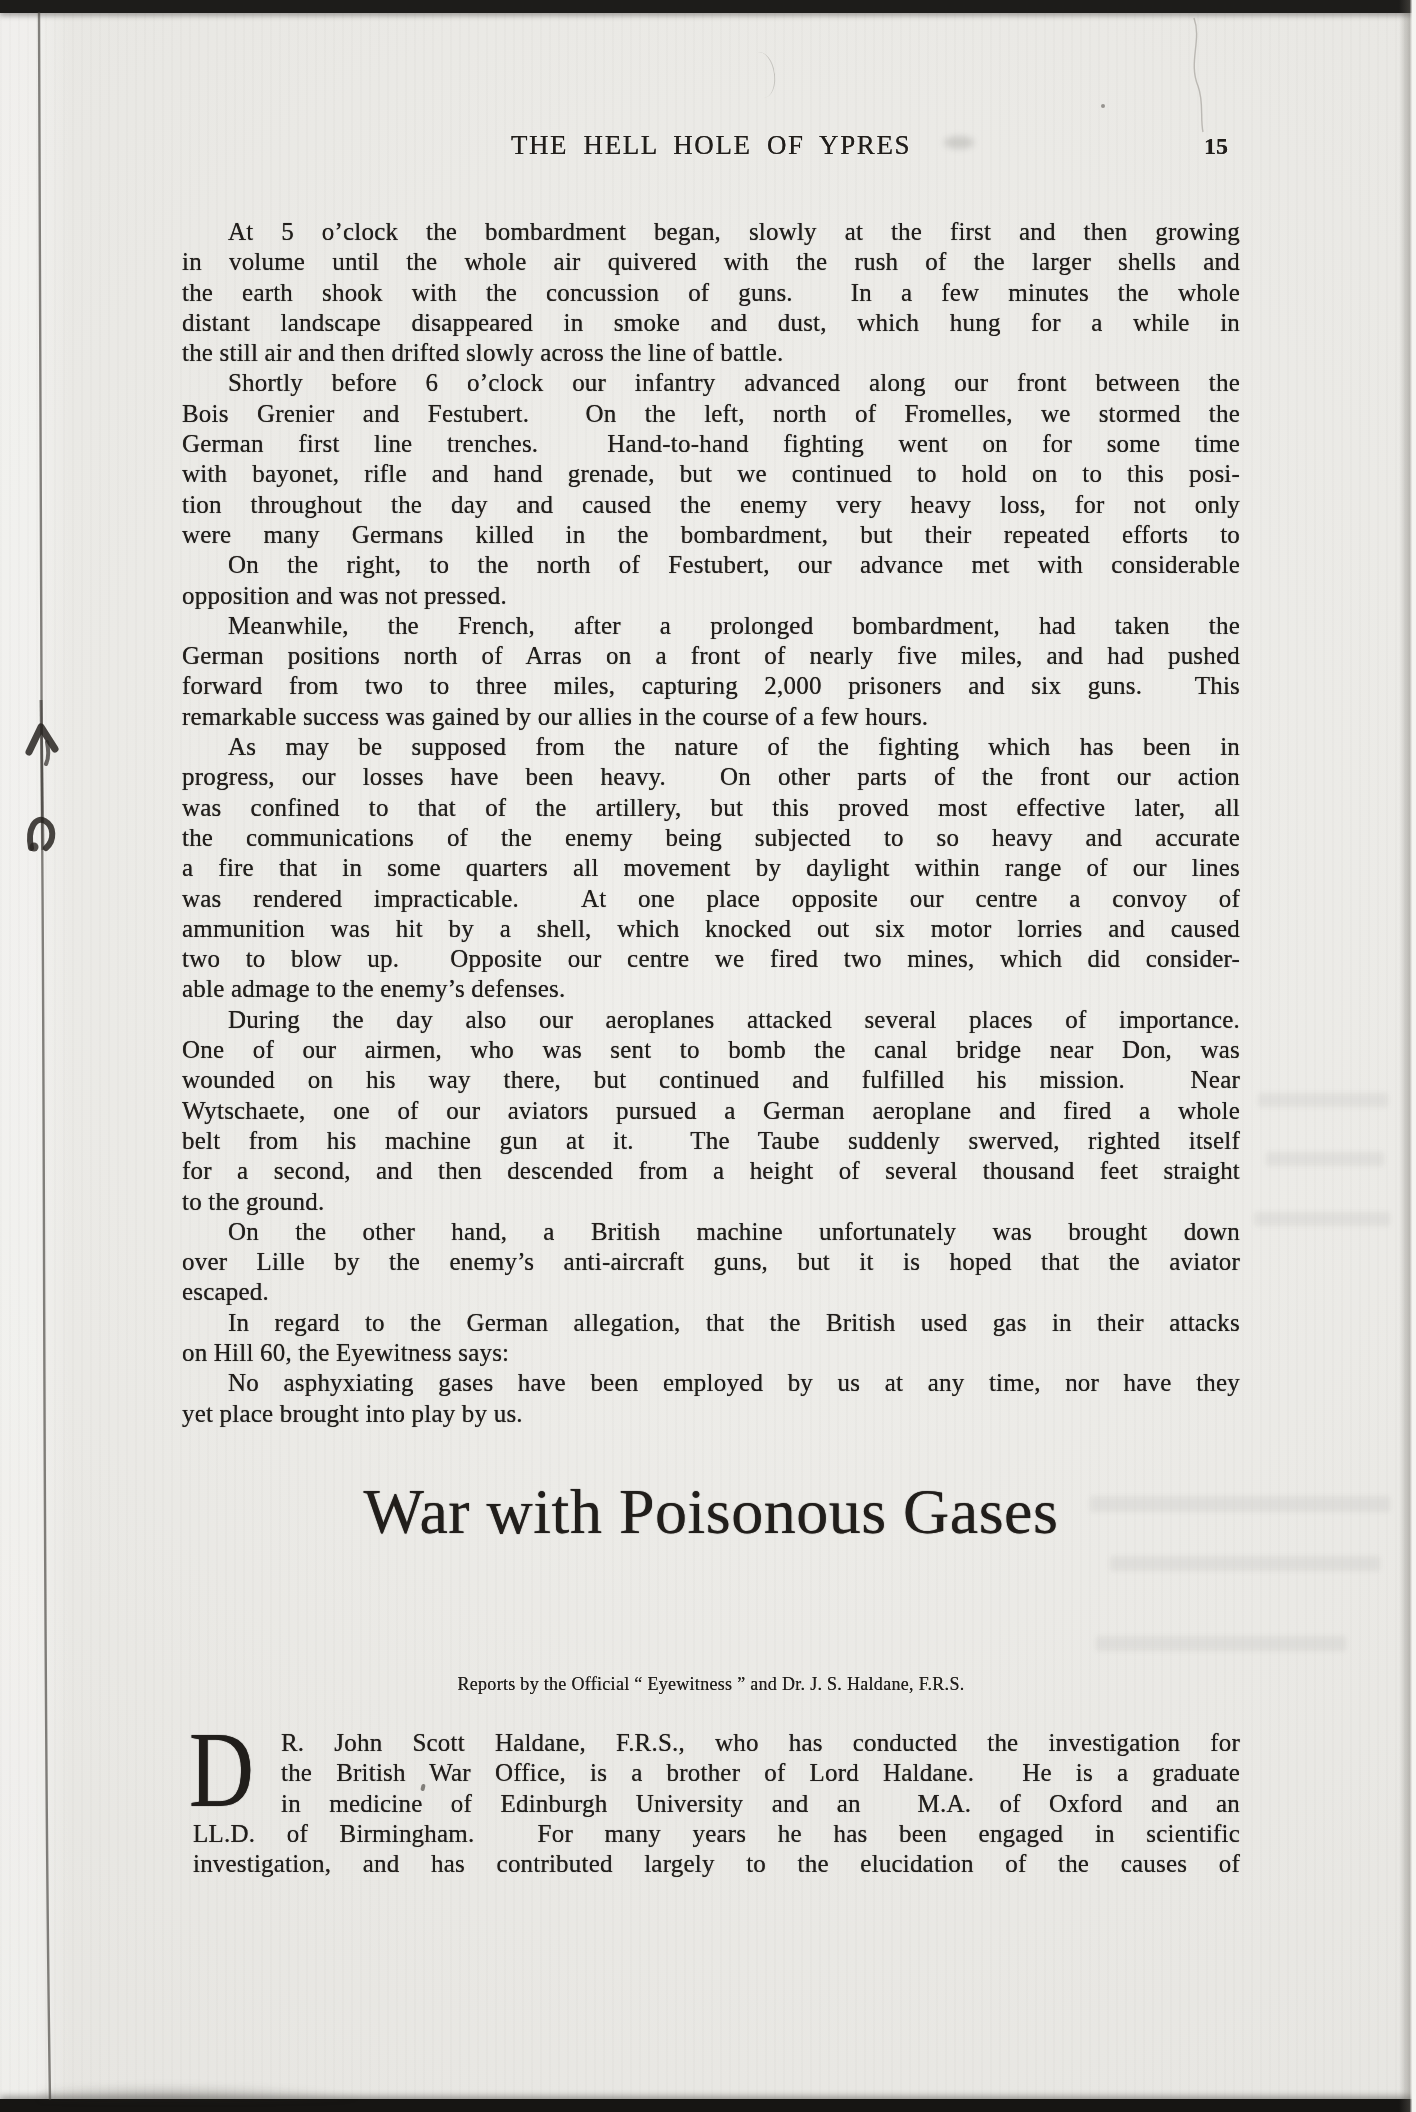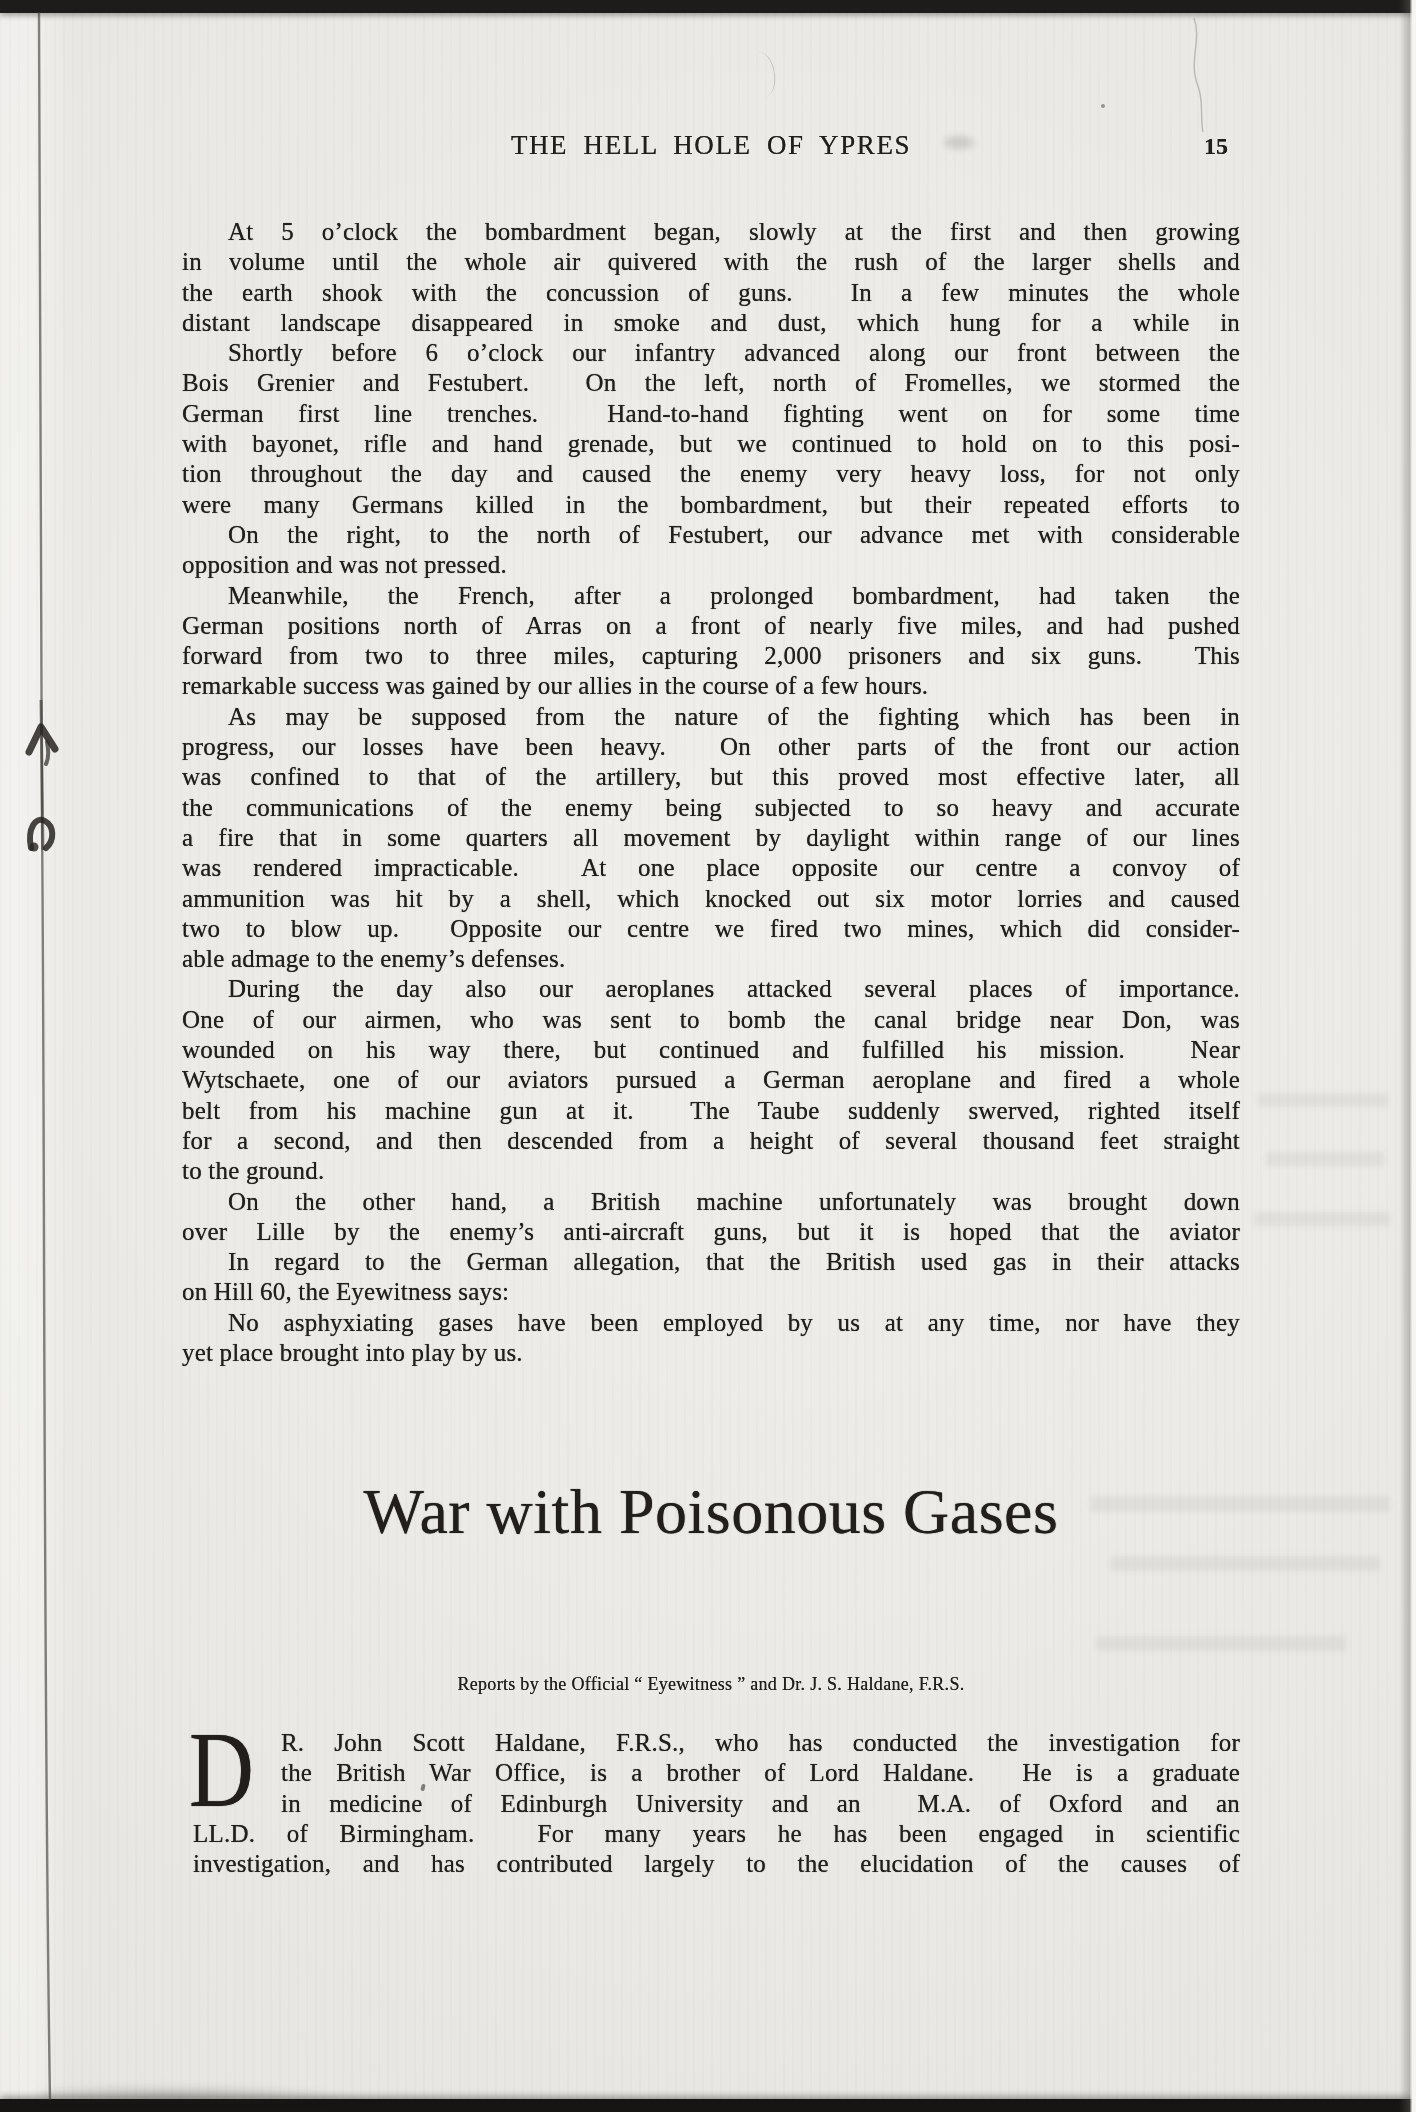--- a/index.html
+++ b/index.html
@@ -118,20 +118,21 @@
   <div class="bleed" style="left:1096px;top:1636px;width:250px;height:15px"></div>
 
   <div class="runhead">THE HELL HOLE OF YPRES</div>
   <div class="pagenum">15</div>
 
   <div class="body-block">
       <div class="bline indent">At 5 o’clock the bombardment began, slowly at the first and then growing</div>
       <div class="bline">in volume until the whole air quivered with the rush of the larger shells and</div>
       <div class="bline">the earth shook with the concussion of guns.  In a few minutes the whole</div>
       <div class="bline">distant landscape disappeared in smoke and dust, which hung for a while in</div>
+      <div class="bline pend">the still air and then drifted slowly across the line of battle.</div>
       <div class="bline indent">Shortly before 6 o’clock our infantry advanced along our front between the</div>
       <div class="bline">Bois Grenier and Festubert.  On the left, north of Fromelles, we stormed the</div>
       <div class="bline">German first line trenches.  Hand-to-hand fighting went on for some time</div>
       <div class="bline">with bayonet, rifle and hand grenade, but we continued to hold on to this posi-</div>
       <div class="bline">tion throughout the day and caused the enemy very heavy loss, for not only</div>
       <div class="bline">were many Germans killed in the bombardment, but their repeated efforts to</div>
       <div class="bline indent">On the right, to the north of Festubert, our advance met with considerable</div>
       <div class="bline pend">opposition and was not pressed.</div>
       <div class="bline indent">Meanwhile, the French, after a prolonged bombardment, had taken the</div>
       <div class="bline">German positions north of Arras on a front of nearly five miles, and had pushed</div>
@@ -148,20 +149,21 @@
       <div class="bline pend">able admage to the enemy’s defenses.</div>
       <div class="bline indent">During the day also our aeroplanes attacked several places of importance.</div>
       <div class="bline">One of our airmen, who was sent to bomb the canal bridge near Don, was</div>
       <div class="bline">wounded on his way there, but continued and fulfilled his mission.  Near</div>
       <div class="bline">Wytschaete, one of our aviators pursued a German aeroplane and fired a whole</div>
       <div class="bline">belt from his machine gun at it.  The Taube suddenly swerved, righted itself</div>
       <div class="bline">for a second, and then descended from a height of several thousand feet straight</div>
       <div class="bline pend">to the ground.</div>
       <div class="bline indent">On the other hand, a British machine unfortunately was brought down</div>
       <div class="bline">over Lille by the enemy’s anti-aircraft guns, but it is hoped that the aviator</div>
+      <div class="bline pend">escaped.</div>
       <div class="bline indent">In regard to the German allegation, that the British used gas in their attacks</div>
       <div class="bline pend">on Hill 60, the Eyewitness says:</div>
       <div class="bline indent">No asphyxiating gases have been employed by us at any time, nor have they</div>
       <div class="bline pend">yet place brought into play by us.</div>
     </div>
 
   <div class="art-title">War with Poisonous Gases</div>
   <div class="art-byline">Reports by the Official “ Eyewitness ” and Dr. J. S. Haldane, F.R.S.</div>
 
   <div class="dropcap">D</div>

